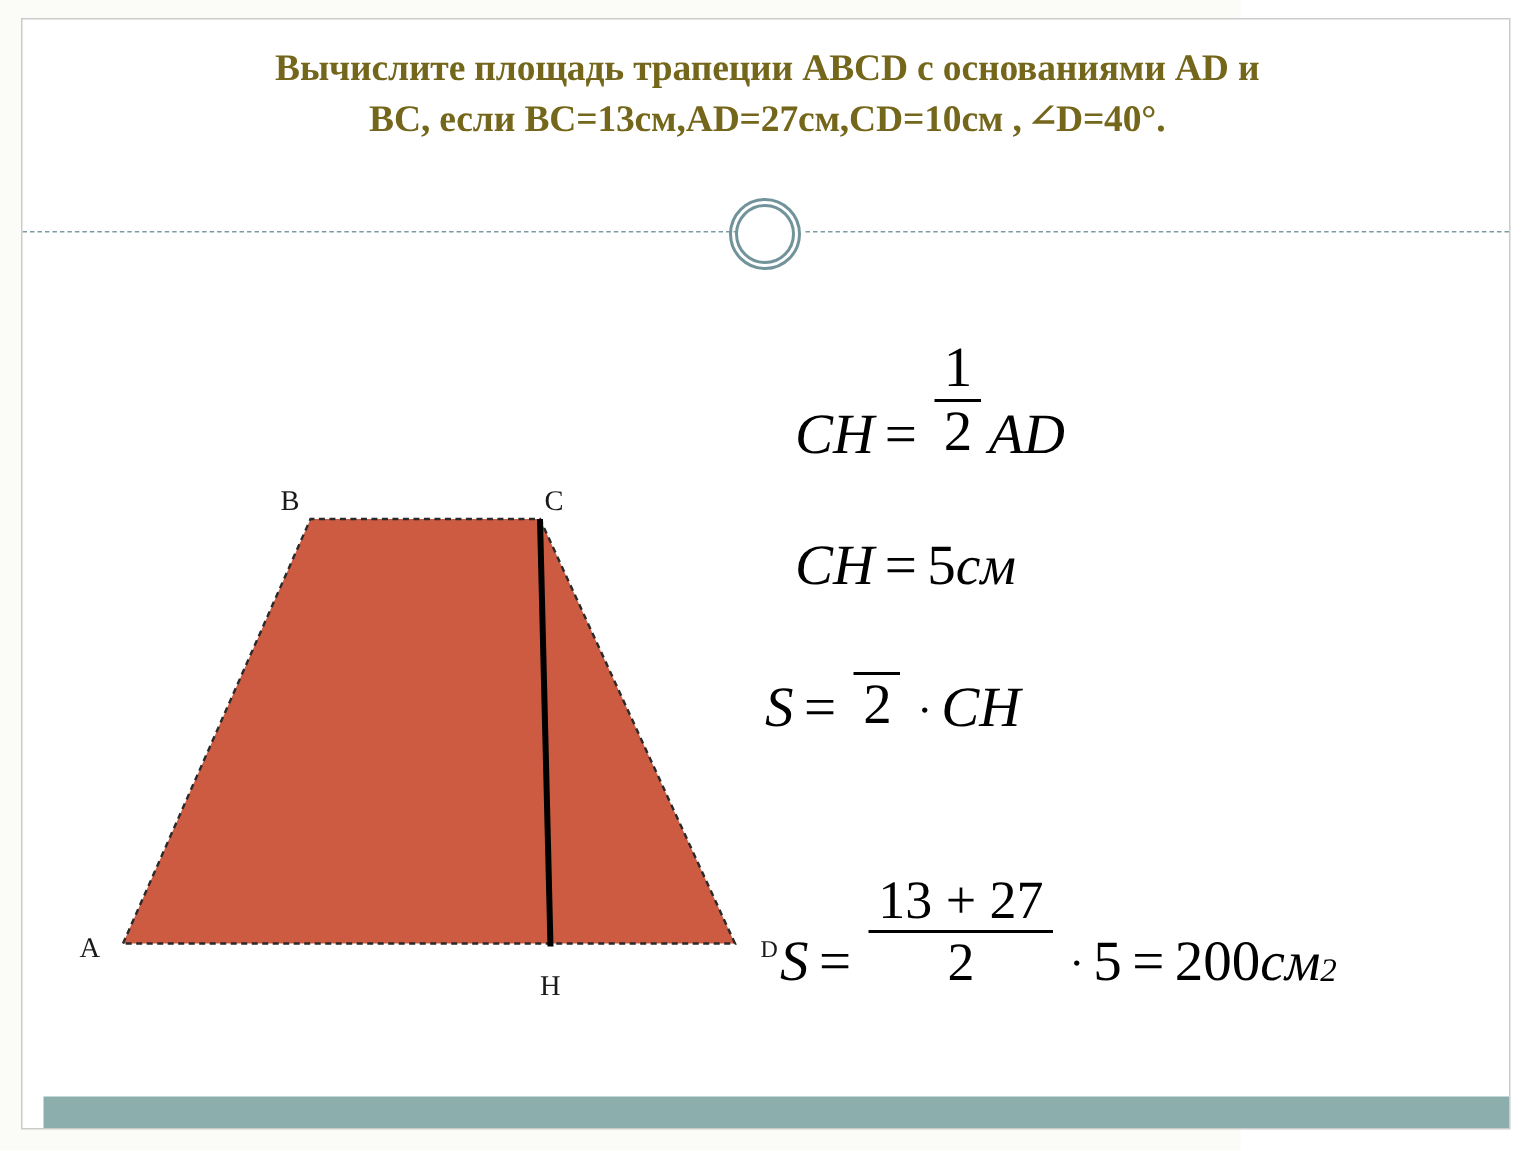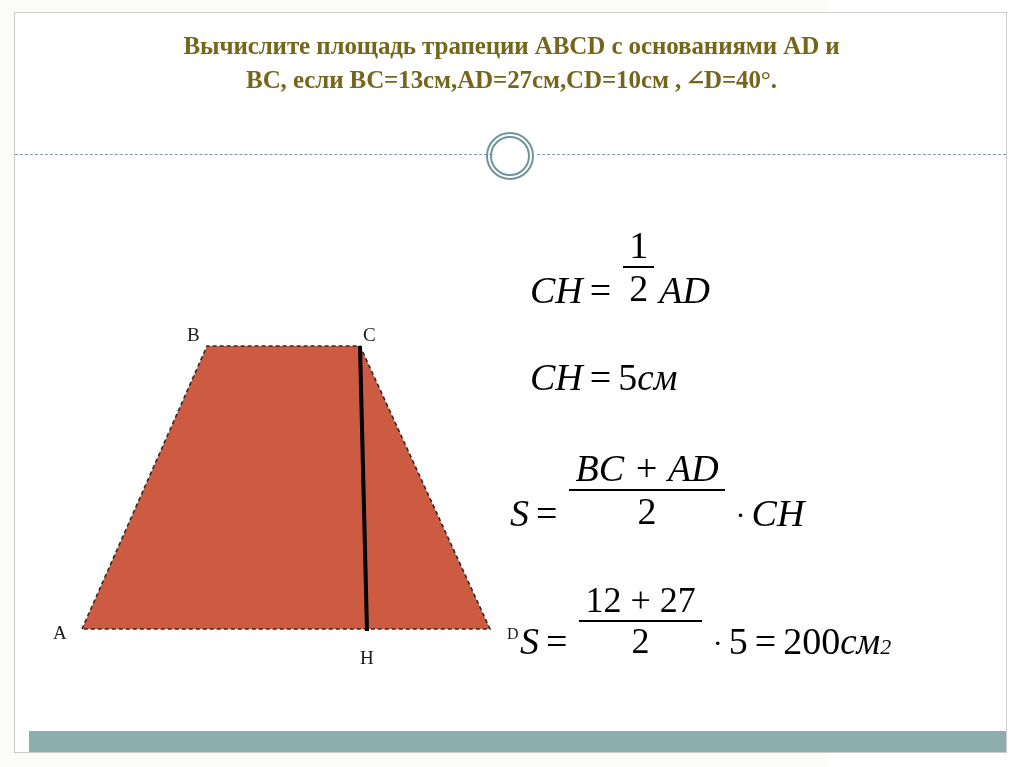--- a/index.html
+++ b/index.html
@@ -242,33 +242,32 @@
         <span>CH</span>
         <span class="op">=</span>
         <span class="num-up">5</span>
         <span class="cm">см</span>
       </div>
 
       <div class="eqn" id="eq-s-gen">
         <span>S</span>
         <span class="op">=</span>
         <span class="frac">
-          <span class="fr-top">BC + AD</span>
           <span class="fr-bar"></span>
           <span class="fr-bot num-up">2</span>
         </span>
         <span class="dot-op">·</span>
         <span>CH</span>
       </div>
 
       <div class="eqn" id="eq-s-num">
         <span>S</span>
         <span class="op">=</span>
         <span class="frac small">
-          <span class="fr-top num-up">12 + 27</span>
+          <span class="fr-top num-up">13 + 27</span>
           <span class="fr-bar"></span>
           <span class="fr-bot num-up">2</span>
         </span>
         <span class="dot-op">·</span>
         <span class="num-up">5</span>
         <span class="op">=</span>
         <span class="num-up">200</span>
         <span class="cm">см</span>
         <span class="sup2">2</span>
       </div>

